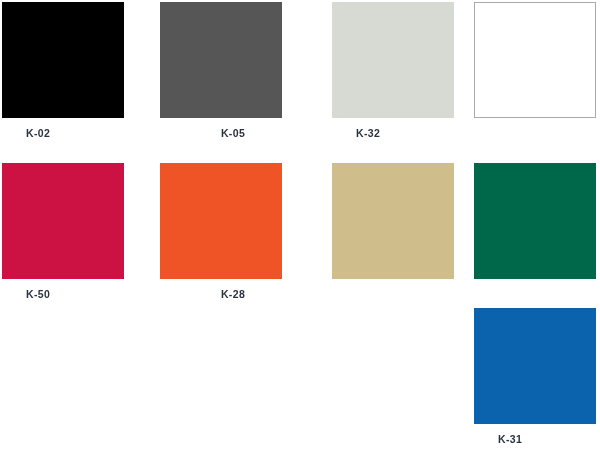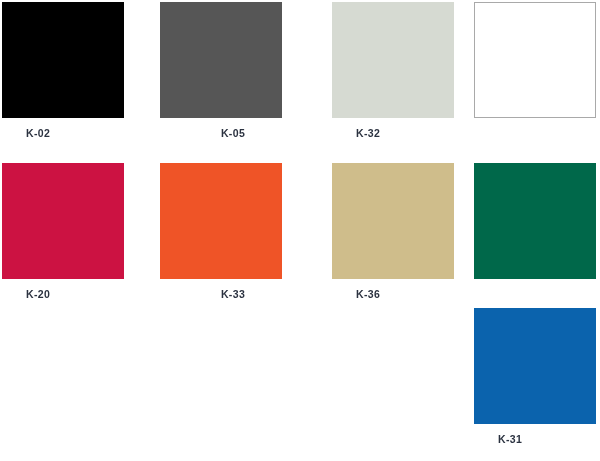--- a/index.html
+++ b/index.html
@@ -91,31 +91,30 @@
       <span class="swatch-chip" style="background-color: rgb(214, 218, 210);"></span>
       <span class="swatch-label">K-32</span>
     </div>
 
     <div class="swatch-cell col-4 row-1">
       <span class="swatch-chip bordered" style="background-color: rgb(255, 255, 255);"></span>
     </div>
 
     <div class="swatch-cell col-1 row-2">
       <span class="swatch-chip" style="background-color: rgb(204, 18, 66);"></span>
-      <span class="swatch-label">K-20</span>
+      <span class="swatch-label">K-50</span>
     </div>
 
     <div class="swatch-cell col-2 row-2">
       <span class="swatch-chip" style="background-color: rgb(239, 84, 39);"></span>
-      <span class="swatch-label">K-33</span>
+      <span class="swatch-label">K-28</span>
     </div>
 
     <div class="swatch-cell col-3 row-2">
       <span class="swatch-chip" style="background-color: rgb(207, 189, 139);"></span>
-      <span class="swatch-label">K-36</span>
     </div>
 
     <div class="swatch-cell col-4 row-2">
       <span class="swatch-chip" style="background-color: rgb(0, 104, 74);"></span>
     </div>
 
     <div class="swatch-cell col-4 row-3">
       <span class="swatch-chip" style="background-color: rgb(11, 99, 173);"></span>
       <span class="swatch-label">K-31</span>
     </div>

